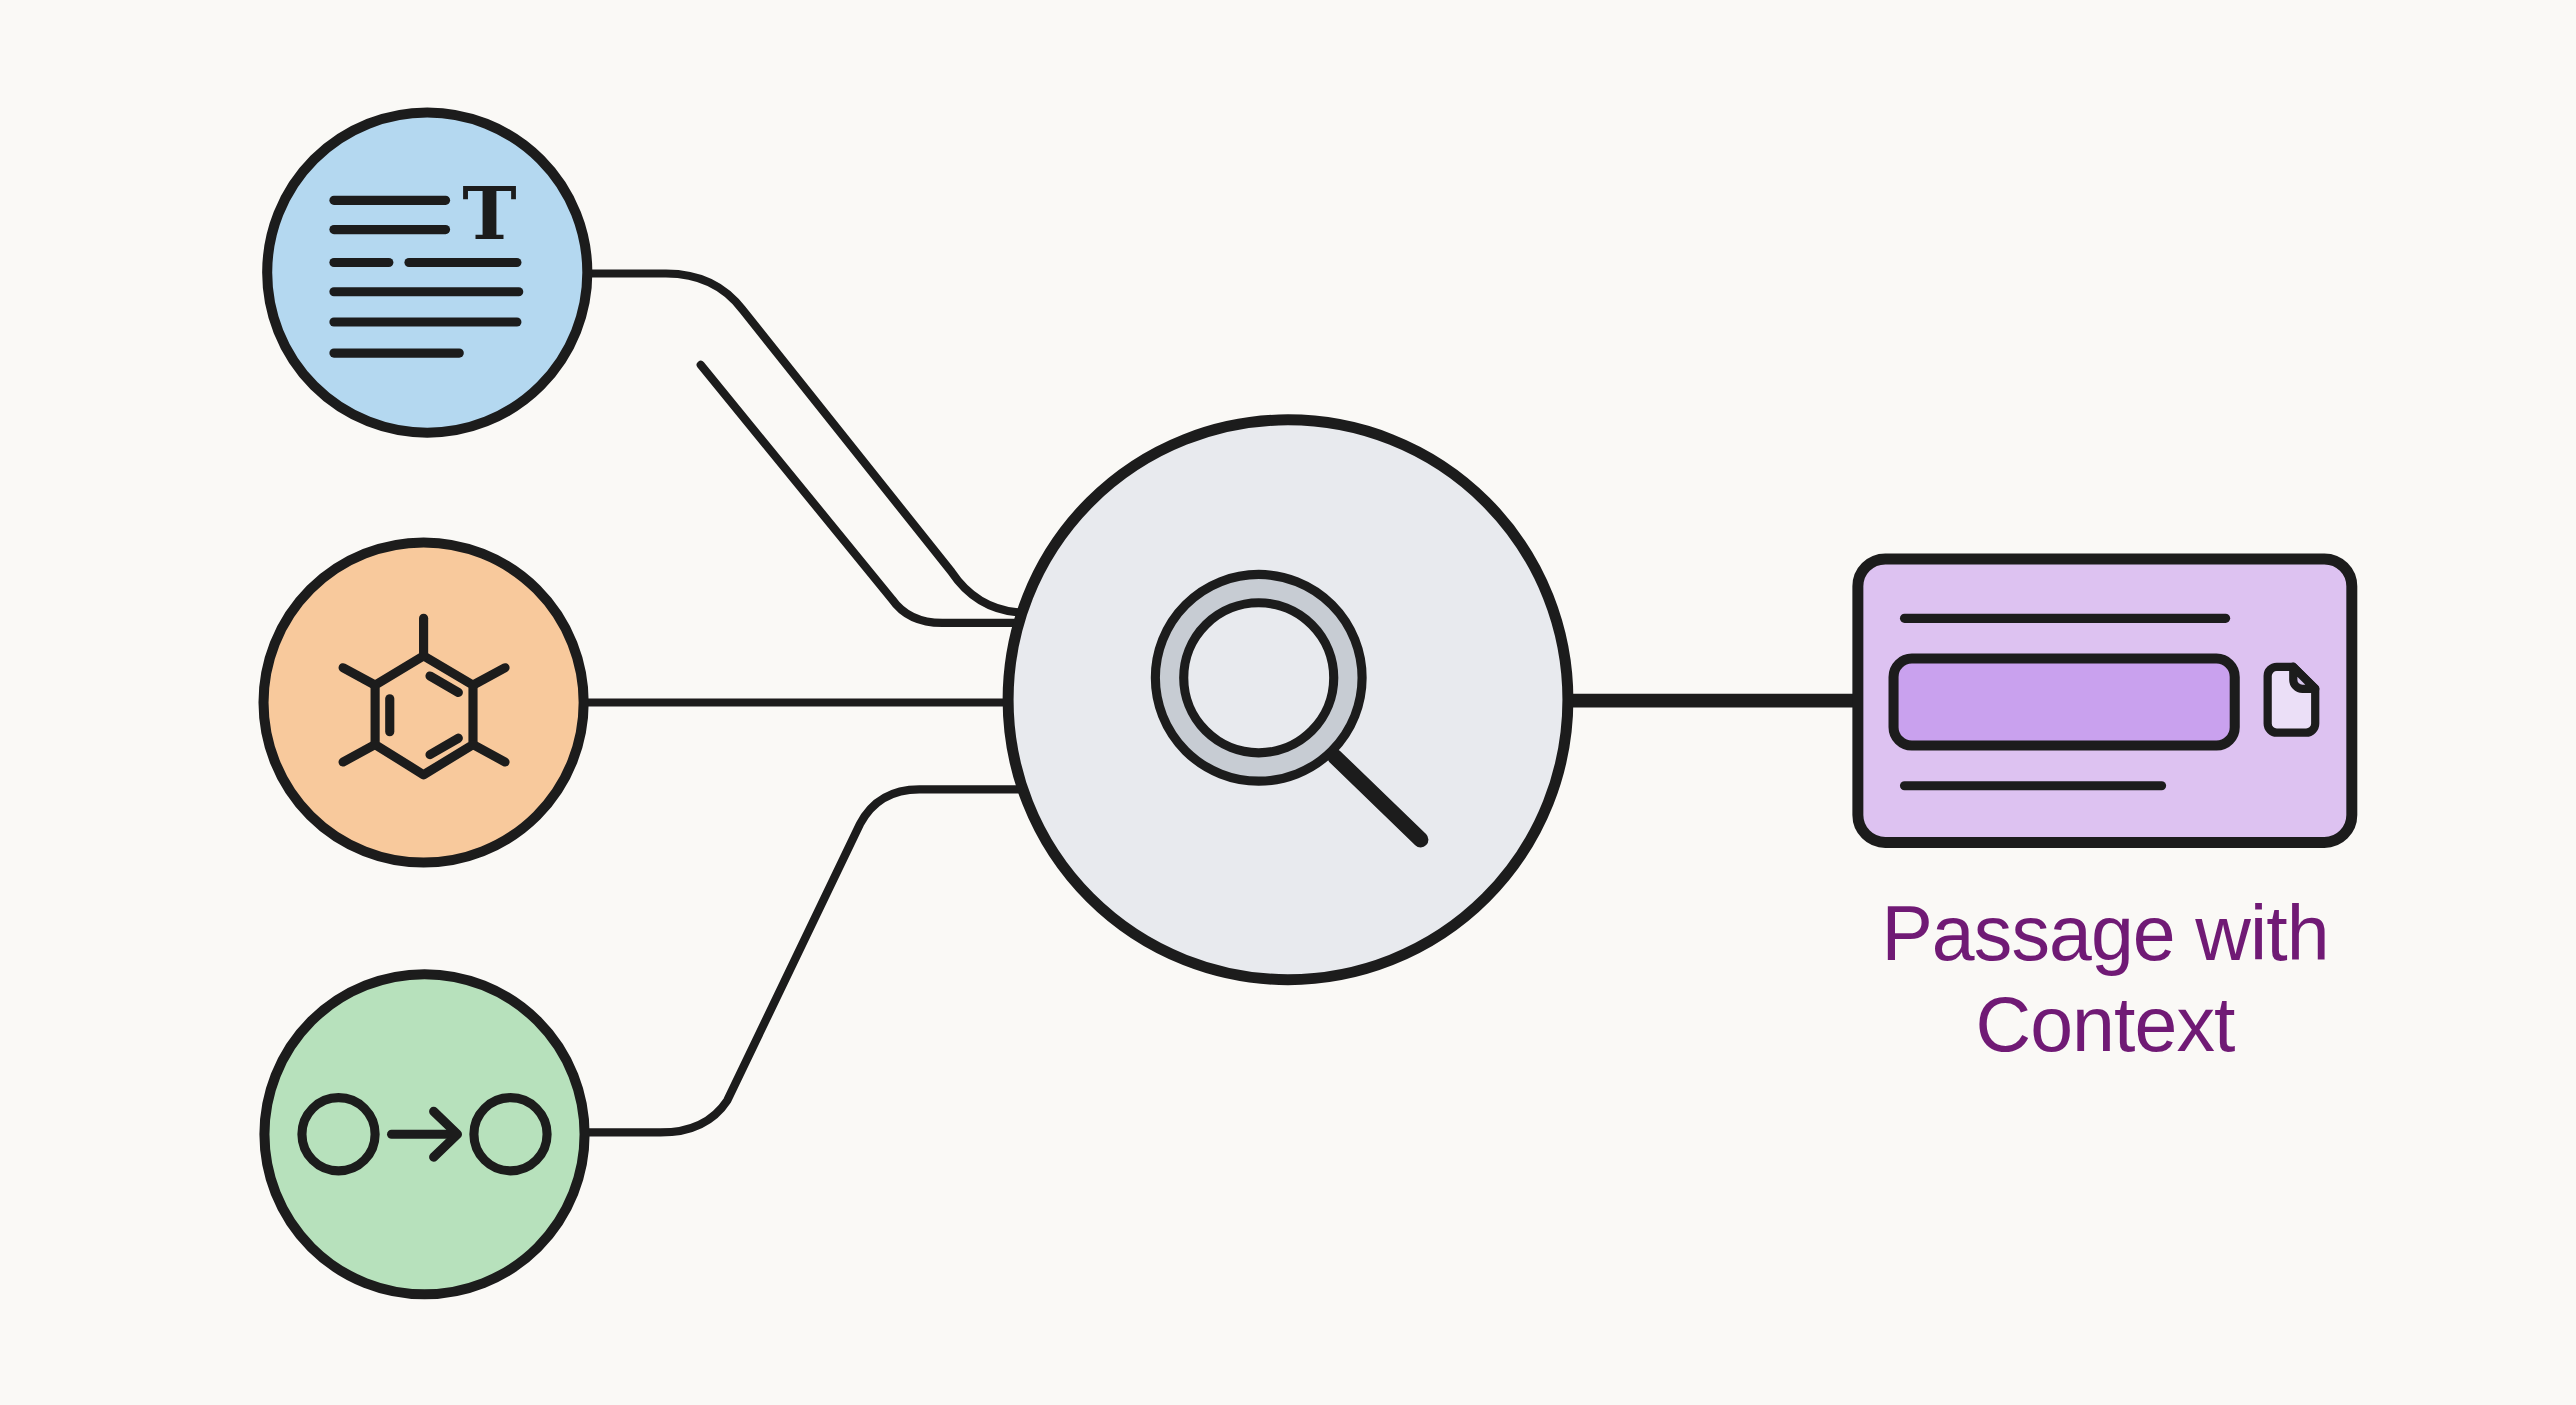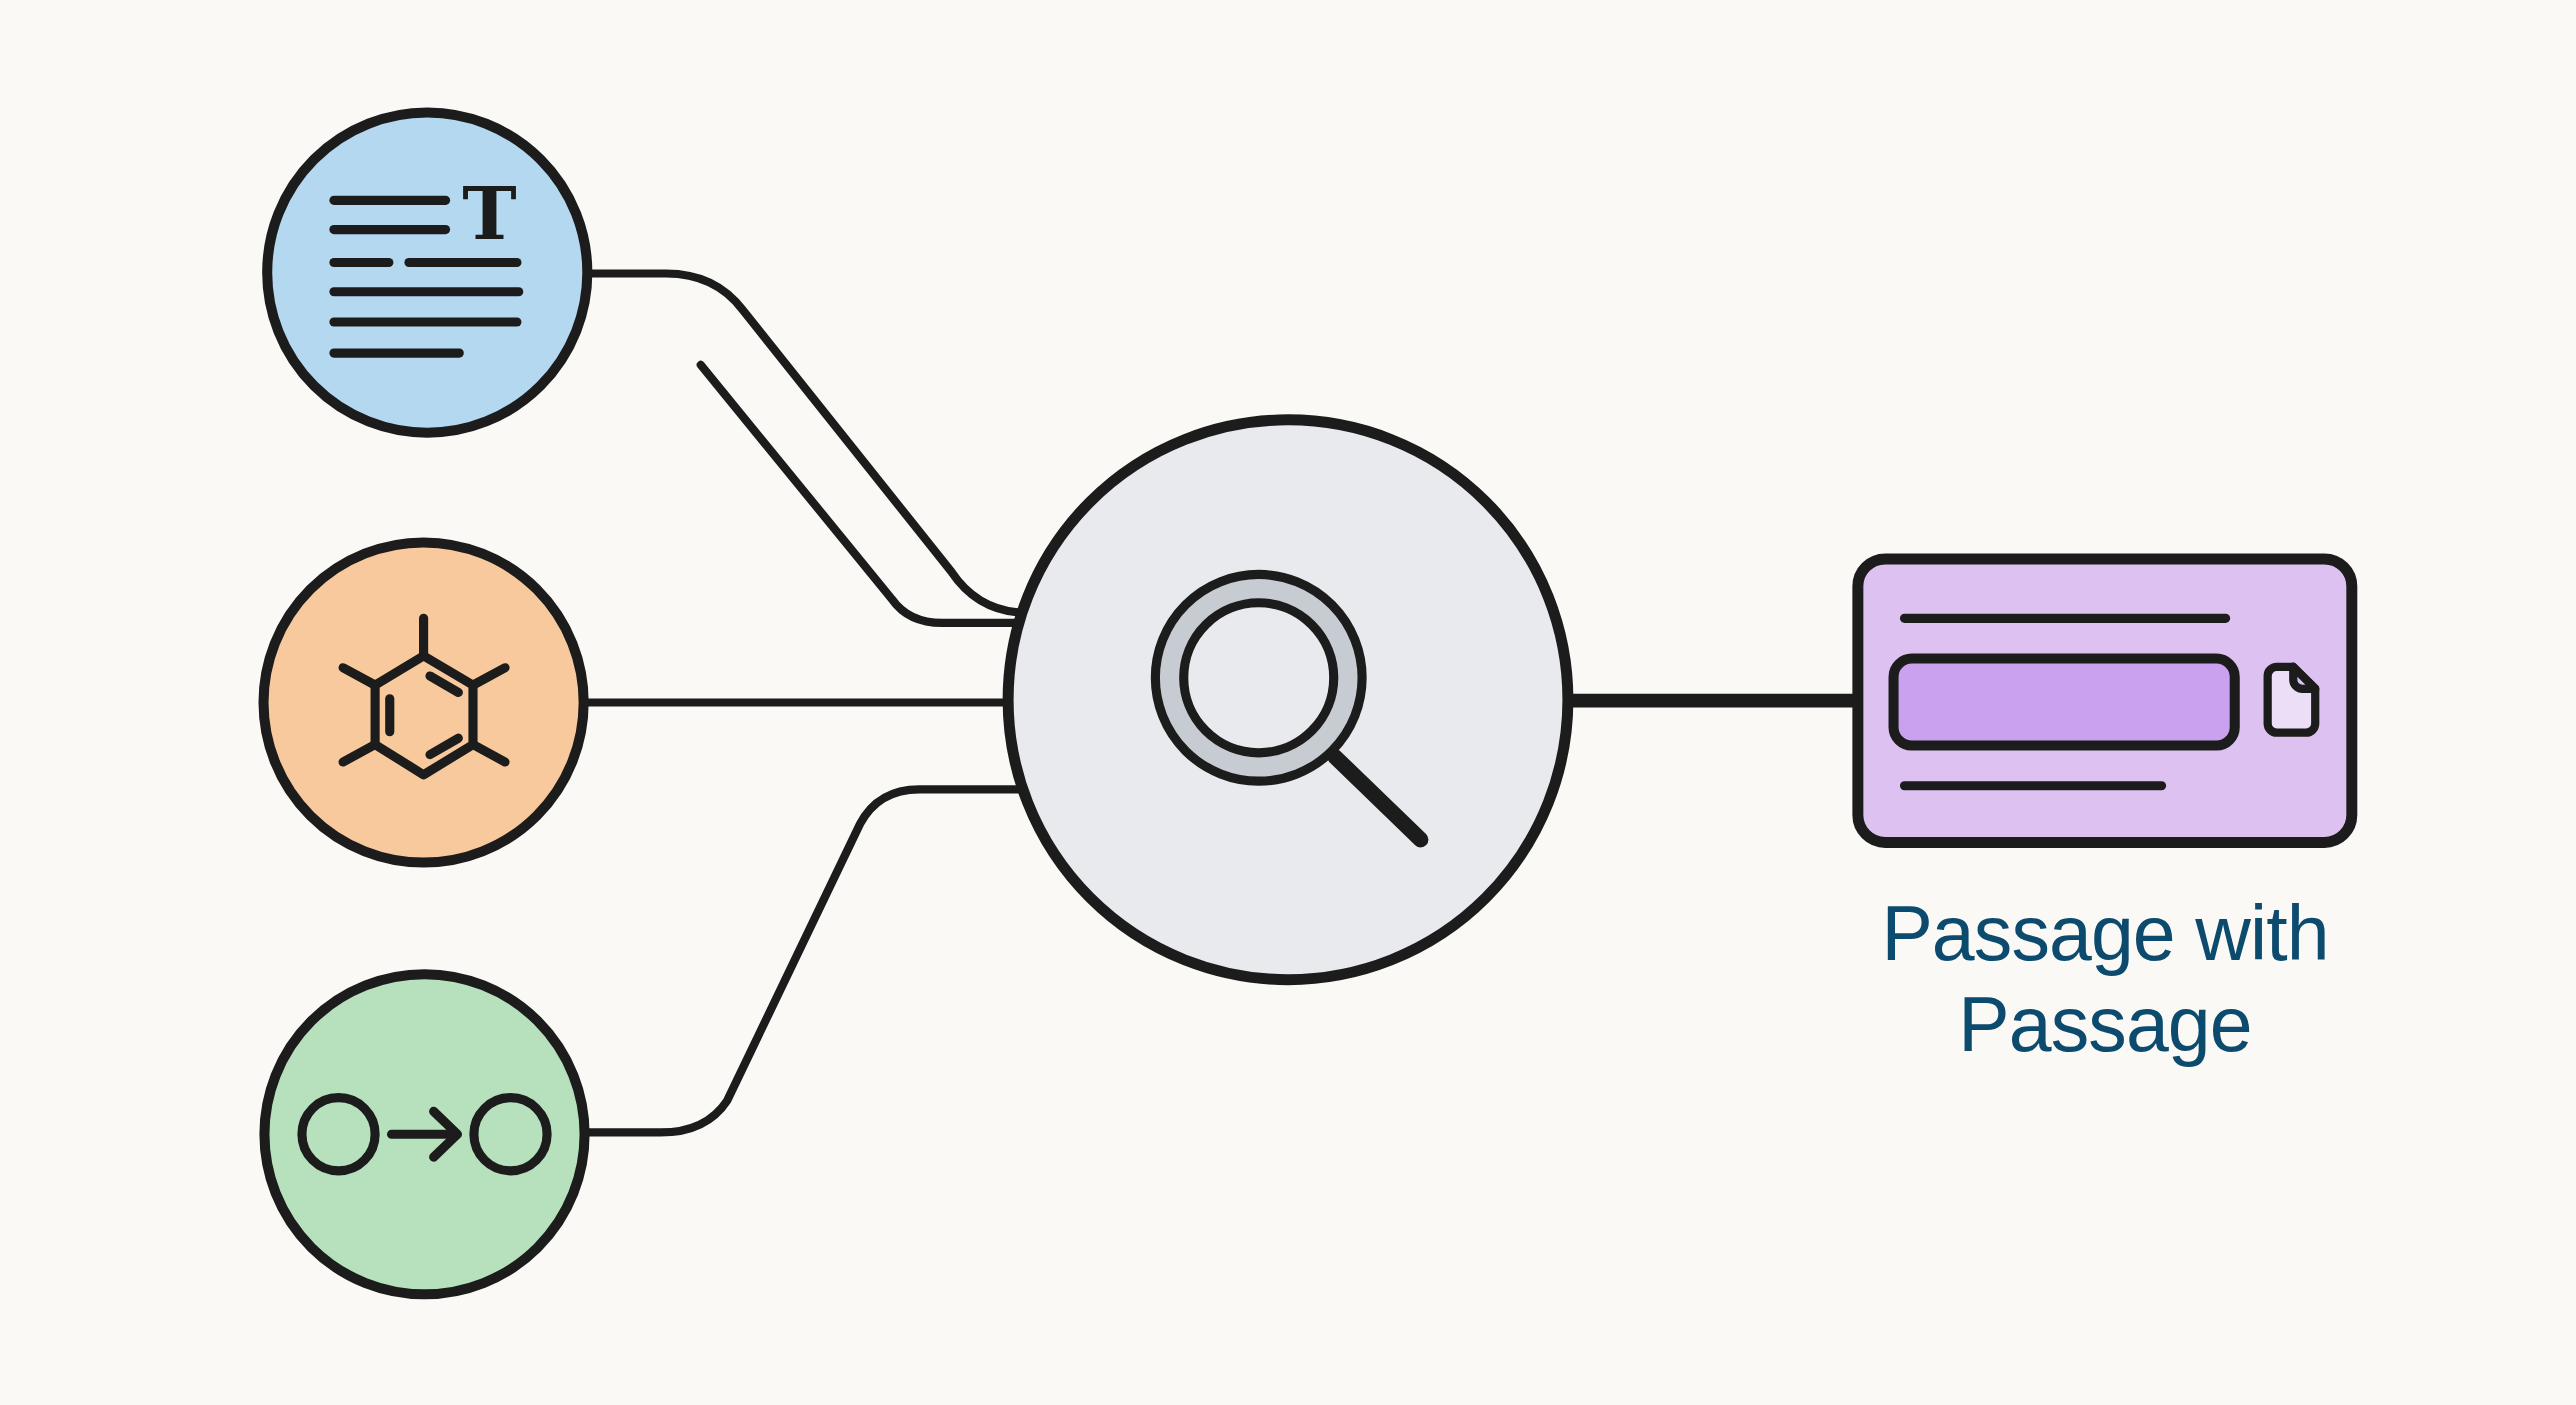--- a/index.html
+++ b/index.html
@@ -1,21 +1,21 @@
 <!DOCTYPE html>
 <html style="font-size:14.6px"><head>
 <meta charset="utf-8">
 <style>
   html,body{margin:0;padding:0;background:#faf9f6;}
   .stage{position:relative;width:2576px;height:1405px;background:#faf9f6;overflow:hidden;
          font-family:"Liberation Sans",sans-serif;}
   .stage svg{position:absolute;left:0;top:0;}
   .label{position:absolute;transform:translateX(-50%);text-align:center;
          font-size:77px;line-height:91px;font-weight:500;letter-spacing:-0.9px;
-         color:#0c4a6e;white-space:nowrap;}
+         color:#701a75;white-space:nowrap;}
   .hub-label{left:1288px;top:1027px;}
   .output-label{left:2105px;top:888px;}
   .glyph-t{font-family:"DejaVu Serif",serif;font-weight:bold;font-size:80px;}
 </style>
 </head>
 <body>
 
 <div class="stage">
 
   <svg width="2576" height="1405" viewBox="0 0 2816 1536">
@@ -76,17 +76,17 @@
       <path d="M 2507 729 H 2489 a 10 10 0 0 0 -10 10 v 52 a 10 10 0 0 0 10 10 h 32 a 10 10 0 0 0 10 -10 V 753 Z" fill="#ebdff7"></path>
       <path d="M 2507 729 v 14 a 10 10 0 0 0 10 10 h 14 Z" fill="#d8c6ee"></path>
     </g>
   </svg>
 
   <div class="label hub-label">
   </div>
 
   <div class="label output-label">
     <div>Passage with</div>
-    <div>Passage</div>
+    <div>Context</div>
   </div>
 
 </div>
 
 
 </body></html>

